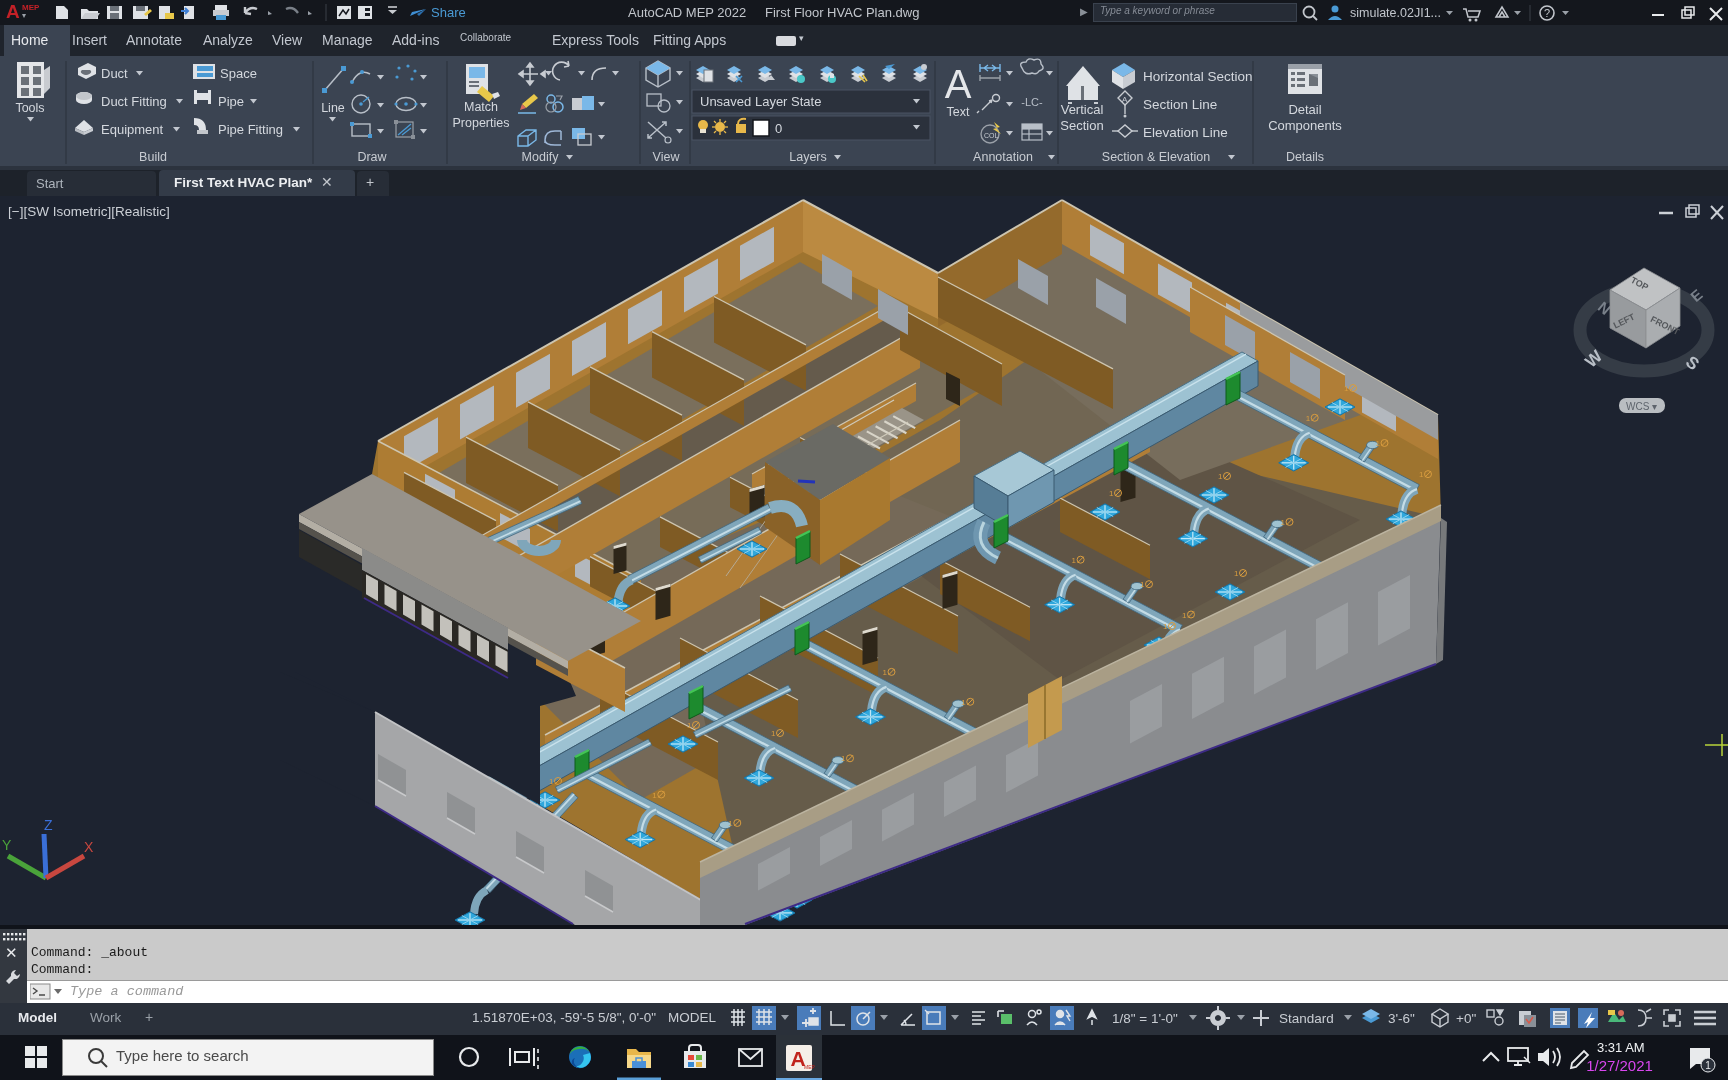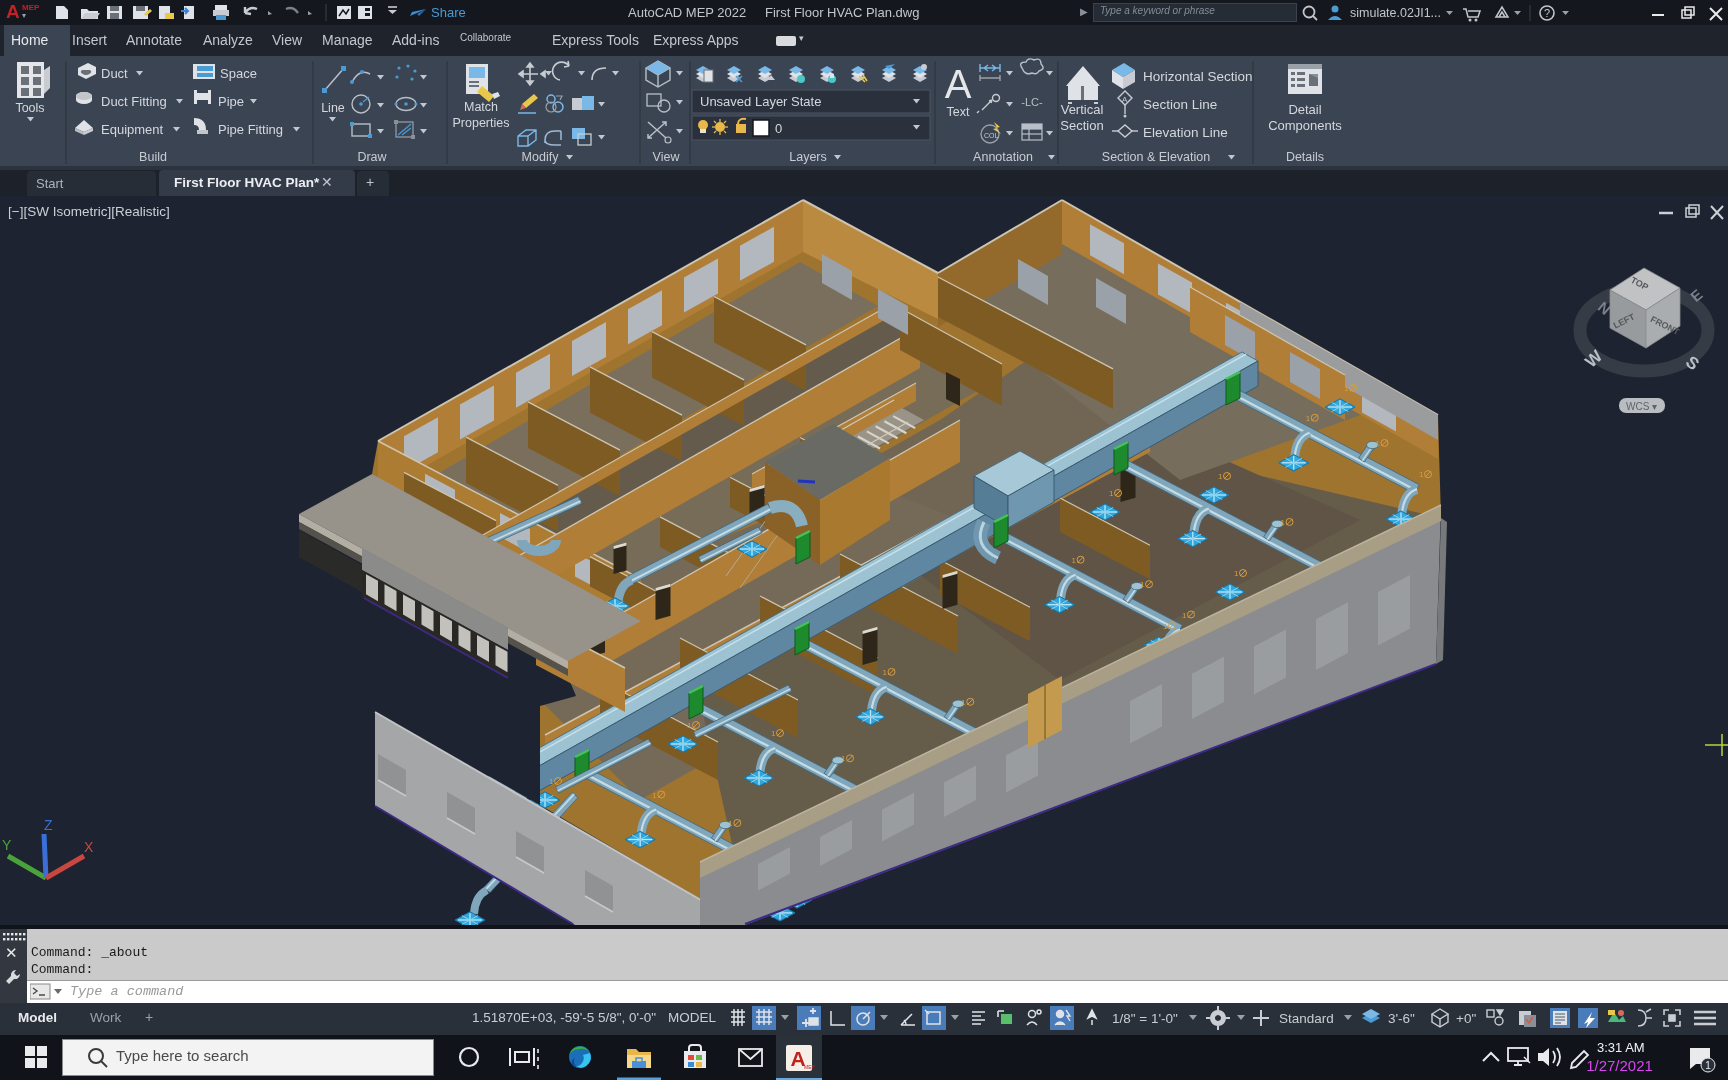--- a/index.html
+++ b/index.html
@@ -73,21 +73,21 @@
 <div class="abs" style="left:4px;top:25px;width:66px;height:31px;background:#3b4452"></div>
 <div class="txt" style="left:11px;top:32px;font-size:14px;color:#e8eaee">Home</div>
 <div class="txt" style="left:72px;top:32px;font-size:14px;color:#c2c7cf">Insert</div>
 <div class="txt" style="left:126px;top:32px;font-size:14px;color:#c2c7cf">Annotate</div>
 <div class="txt" style="left:203px;top:32px;font-size:14px;color:#c2c7cf">Analyze</div>
 <div class="txt" style="left:272px;top:32px;font-size:14px;color:#c2c7cf">View</div>
 <div class="txt" style="left:322px;top:32px;font-size:14px;color:#c2c7cf">Manage</div>
 <div class="txt" style="left:392px;top:32px;font-size:14px;color:#c2c7cf">Add-ins</div>
 <div class="txt" style="left:460px;top:32px;font-size:10px;color:#c2c7cf">Collaborate</div>
 <div class="txt" style="left:552px;top:32px;font-size:14px;color:#c2c7cf">Express Tools</div>
-<div class="txt" style="left:653px;top:32px;font-size:14px;color:#c2c7cf">Express Apps</div>
+<div class="txt" style="left:653px;top:32px;font-size:14px;color:#c2c7cf">Fitting Apps</div>
 <div class="abs" style="left:776px;top:36px;width:20px;height:10px;background:#d8dade;border-radius:2px"></div>
 <div class="txt" style="left:799px;top:33px;font-size:9px;color:#c2c7cf">▾</div>
 <div class="abs" style="left:0;top:56px;width:1728px;height:111px;background:#3b4452"></div>
 <div class="abs" style="left:0;top:166px;width:1728px;height:4px;background:#2c333e"></div>
 <svg class="abs" style="left:0;top:58px" width="1728" height="110">
     <rect x="17" y="4" width="27" height="36" fill="#e4e6e9"></rect>
     <rect x="21" y="8" width="8" height="8" fill="#6a7078"></rect>
     <rect x="21" y="19" width="8" height="8" fill="#6a7078"></rect>
     <rect x="21" y="30" width="8" height="8" fill="#6a7078"></rect>
     <rect x="33" y="8" width="8" height="8" fill="#6a7078"></rect>
@@ -343,21 +343,21 @@
     <path d="M1309 16 l9 0 0 12 -9 0 z" fill="#8a9098"></path>
     <path d="M1309 16 l9 4 0 8 -9 0 z" fill="#6a7078"></path>
     <text x="1305" y="56" font-size="13" fill="#d4d8de" text-anchor="middle" font-family="Liberation Sans, sans-serif">Detail</text>
     <text x="1305" y="72" font-size="13" fill="#d4d8de" text-anchor="middle" font-family="Liberation Sans, sans-serif">Components</text>
     <text x="1305" y="103" font-size="12.5" fill="#c8ccd2" text-anchor="middle" font-family="Liberation Sans, sans-serif">Details</text>
   </svg>
 <div class="abs" style="left:0;top:170px;width:1728px;height:26px;background:#1d222a"></div>
 <div class="abs" style="left:27px;top:171px;width:129px;height:25px;background:#272d37;border-radius:4px 4px 0 0"></div>
 <div class="txt" style="left:36px;top:176px;font-size:13px;color:#aeb4bc">Start</div>
 <div class="abs" style="left:159px;top:170px;width:196px;height:26px;background:#333b48;border-radius:4px 4px 0 0"></div>
-<div class="txt" style="left:174px;top:175px;font-size:13.5px;font-weight:bold;color:#eceef1">First Floor HVAC Plan*</div>
+<div class="txt" style="left:174px;top:175px;font-size:13.5px;font-weight:bold;color:#eceef1">First Text HVAC Plan*</div>
 <div class="txt" style="left:321px;top:174px;font-size:14px;color:#c2c6cc">✕</div>
 <div class="abs" style="left:357px;top:171px;width:32px;height:25px;background:#272d37;border-radius:4px 4px 0 0"></div>
 <div class="txt" style="left:366px;top:174px;font-size:14px;color:#c2c6cc">+</div>
 <svg class="abs" style="left:0;top:196px" width="1728" height="729" viewBox="0 196 1728 729">
 <rect x="0" y="196" width="1728" height="729" fill="#1d2330"></rect>
 <polygon points="378.0,441.0 803.0,200.0 938.0,273.0 1062.0,200.0 1438.0,415.0 1441.0,518.0 739.0,922.0 540.0,805.0 540.0,700.0 568.0,672.0 372.0,474.0" fill="#9e742f"></polygon>
 <polygon points="396.0,498.0 800.0,262.0 878.0,306.0 474.0,540.0" fill="#7a6f5c"></polygon>
 <polygon points="462.0,553.0 888.0,312.0 920.0,330.0 494.0,571.0" fill="#655b4c"></polygon>
 <polygon points="494.0,575.0 918.0,333.0 1000.0,378.0 576.0,620.0" fill="#776c58"></polygon>
 <polygon points="640.0,590.0 940.0,420.0 1100.0,310.0 1150.0,390.0 820.0,700.0" fill="#716653"></polygon>

